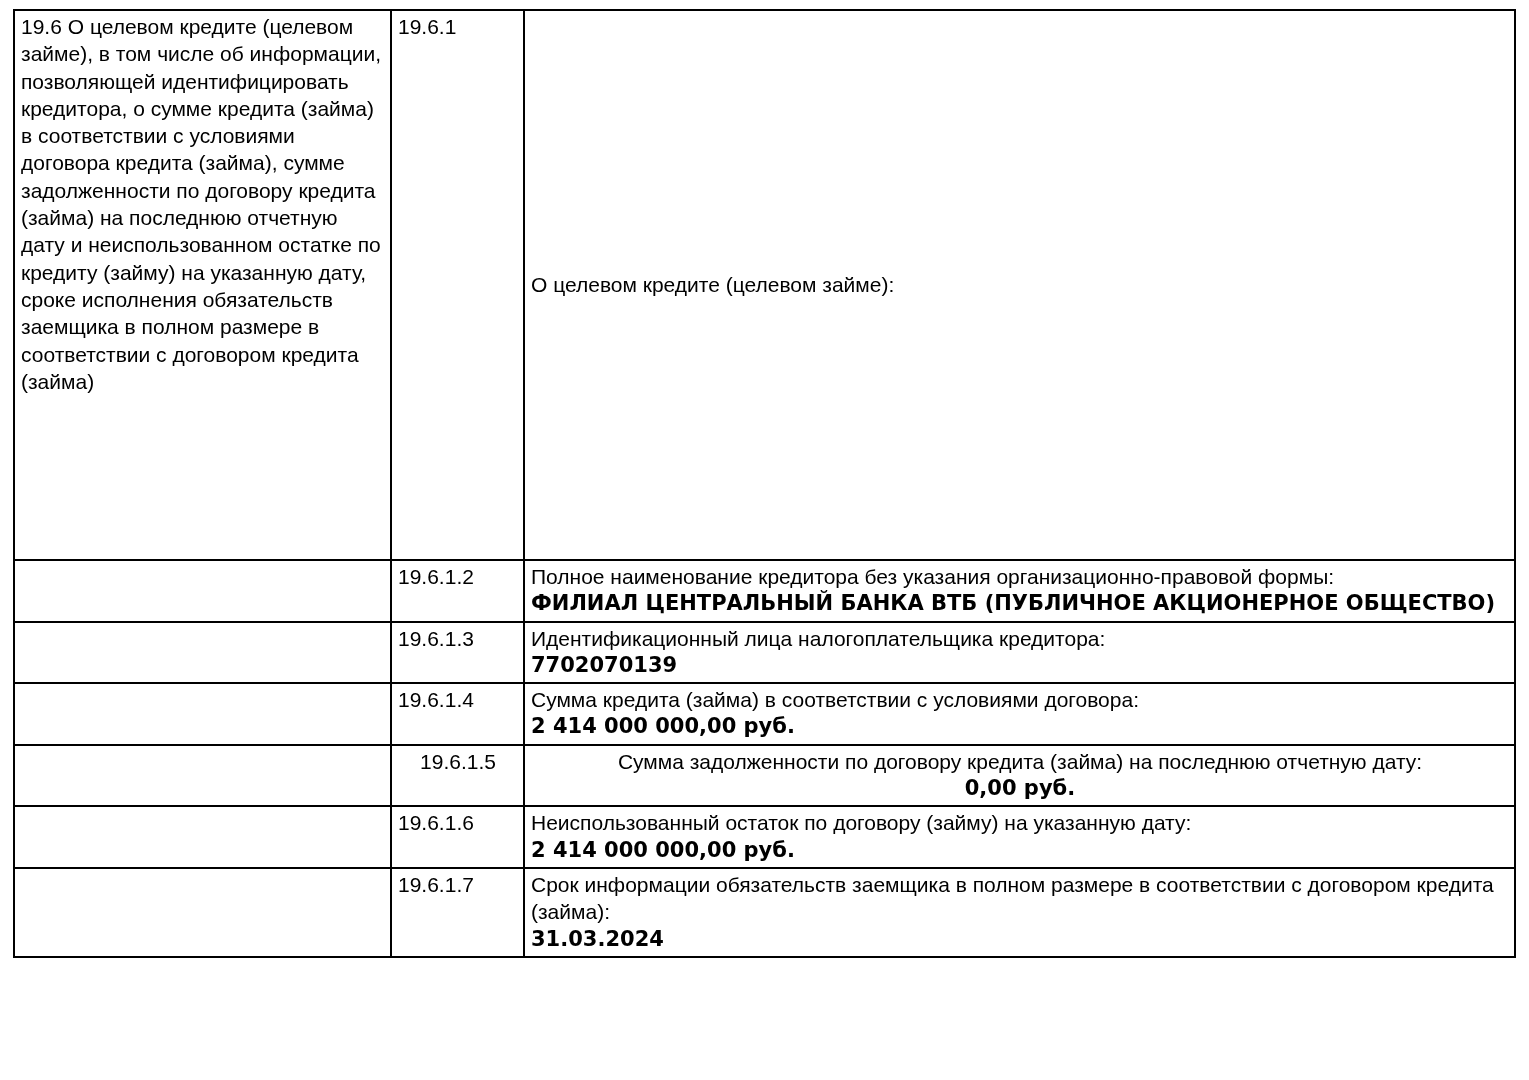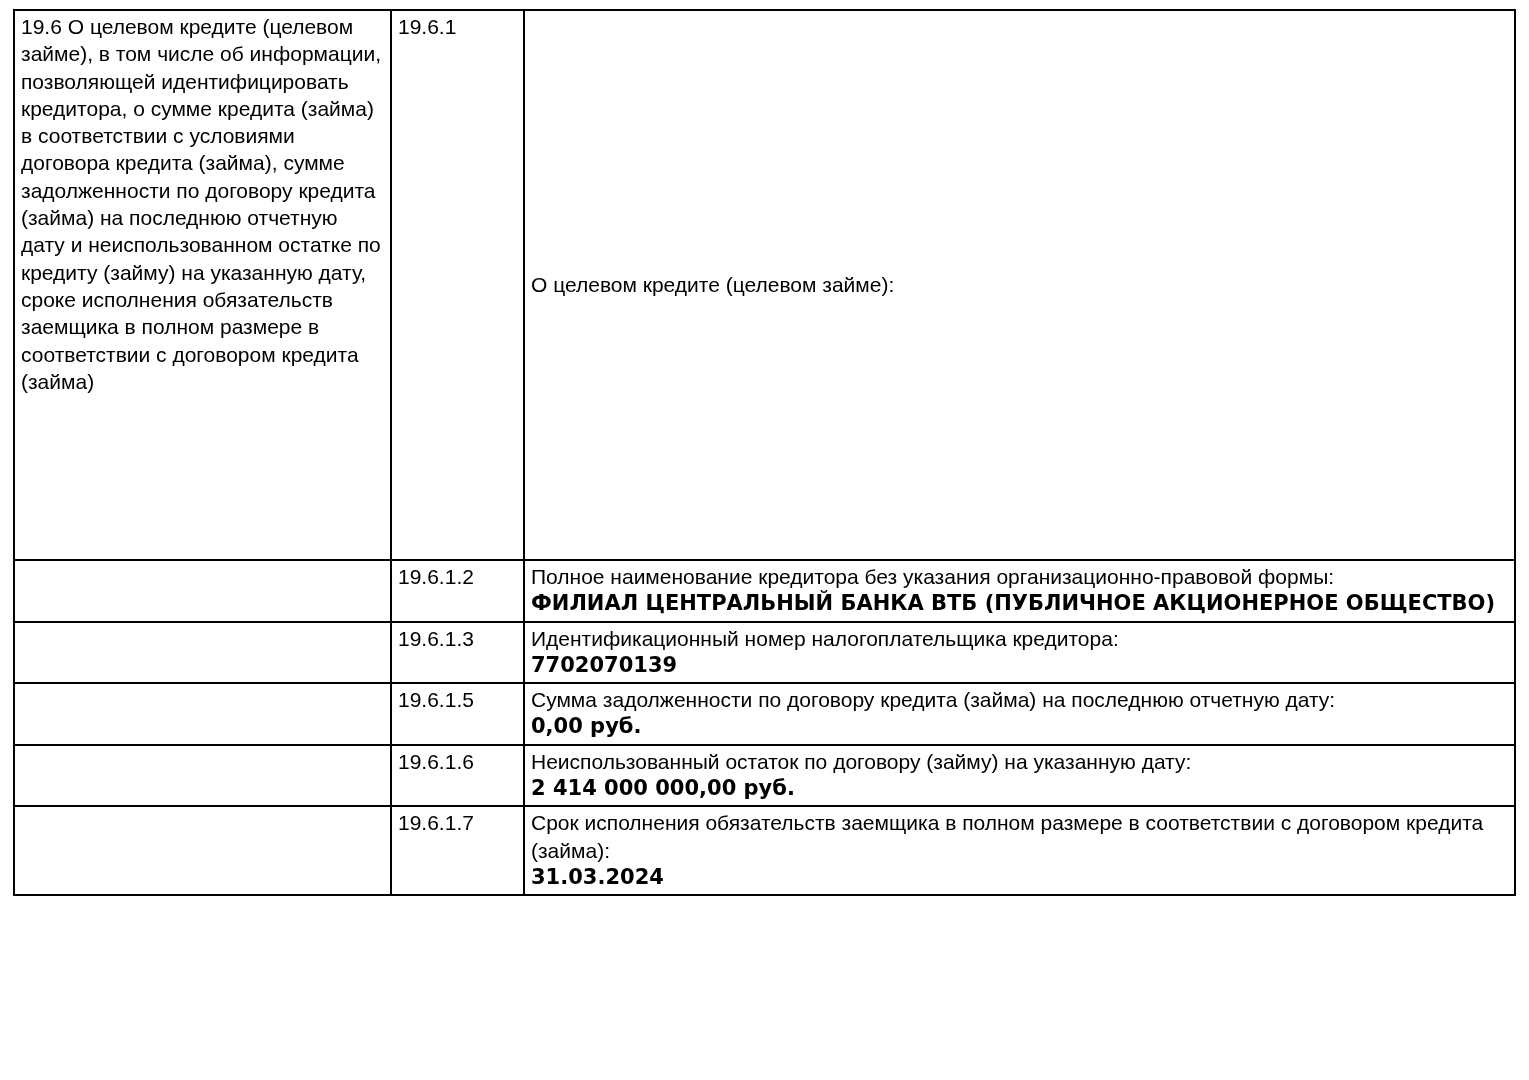--- a/index.html
+++ b/index.html
@@ -52,21 +52,21 @@
   }
   .field-value {
     font-family: "DejaVu Sans", sans-serif;
     font-weight: bold;
   }
   tr.r0 { height: 550px; }
   tr.r1 { height: 60px; }
   tr.r2 { height: 60px; padding-left: 7px; }
   tr.r3 { height: 60px; }
   tr.r4 { height: 60px; }
-  tr.r5 { height: 60px; }
+  tr.r5 { height: 60px; text-align: center; }
   tr.r6 { height: 60px; }
   tr.r7 { height: 86px; margin-top: 32px; }
 </style>
 </head>
 <body>
 
 <div class="page">
   <table class="doc-table">
     <colgroup>
       <col class="c1">
@@ -86,22 +86,30 @@
         <td class="num-cell">19.6.1.2</td>
         <td class="content-cell">
           <div class="field-label">Полное наименование кредитора без указания организационно-правовой формы:</div>
           <div class="field-value">ФИЛИАЛ ЦЕНТРАЛЬНЫЙ БАНКА ВТБ (ПУБЛИЧНОЕ АКЦИОНЕРНОЕ ОБЩЕСТВО)</div>
         </td>
       </tr>
       <tr class="r3">
         <td class="section-cell"></td>
         <td class="num-cell">19.6.1.3</td>
         <td class="content-cell">
-          <div class="field-label">Идентификационный номер налогоплательщика кредитора:</div>
+          <div class="field-label">Идентификационный лица налогоплательщика кредитора:</div>
           <div class="field-value">7702070139</div>
+        </td>
+      </tr>
+      <tr class="r4">
+        <td class="section-cell"></td>
+        <td class="num-cell">19.6.1.4</td>
+        <td class="content-cell">
+          <div class="field-label">Сумма кредита (займа) в соответствии с условиями договора:</div>
+          <div class="field-value">2 414 000 000,00 руб.</div>
         </td>
       </tr>
       <tr class="r5">
         <td class="section-cell"></td>
         <td class="num-cell">19.6.1.5</td>
         <td class="content-cell">
           <div class="field-label">Сумма задолженности по договору кредита (займа) на последнюю отчетную дату:</div>
           <div class="field-value">0,00 руб.</div>
         </td>
       </tr>
@@ -110,19 +118,19 @@
         <td class="num-cell">19.6.1.6</td>
         <td class="content-cell">
           <div class="field-label">Неиспользованный остаток по договору (займу) на указанную дату:</div>
           <div class="field-value">2 414 000 000,00 руб.</div>
         </td>
       </tr>
       <tr class="r7">
         <td class="section-cell"></td>
         <td class="num-cell">19.6.1.7</td>
         <td class="content-cell">
-          <div class="field-label">Срок исполнения обязательств заемщика в полном размере в соответствии с договором кредита (займа):</div>
+          <div class="field-label">Срок информации обязательств заемщика в полном размере в соответствии с договором кредита (займа):</div>
           <div class="field-value">31.03.2024</div>
         </td>
       </tr>
     </tbody>
   </table>
 </div>
 
 </body></html>

